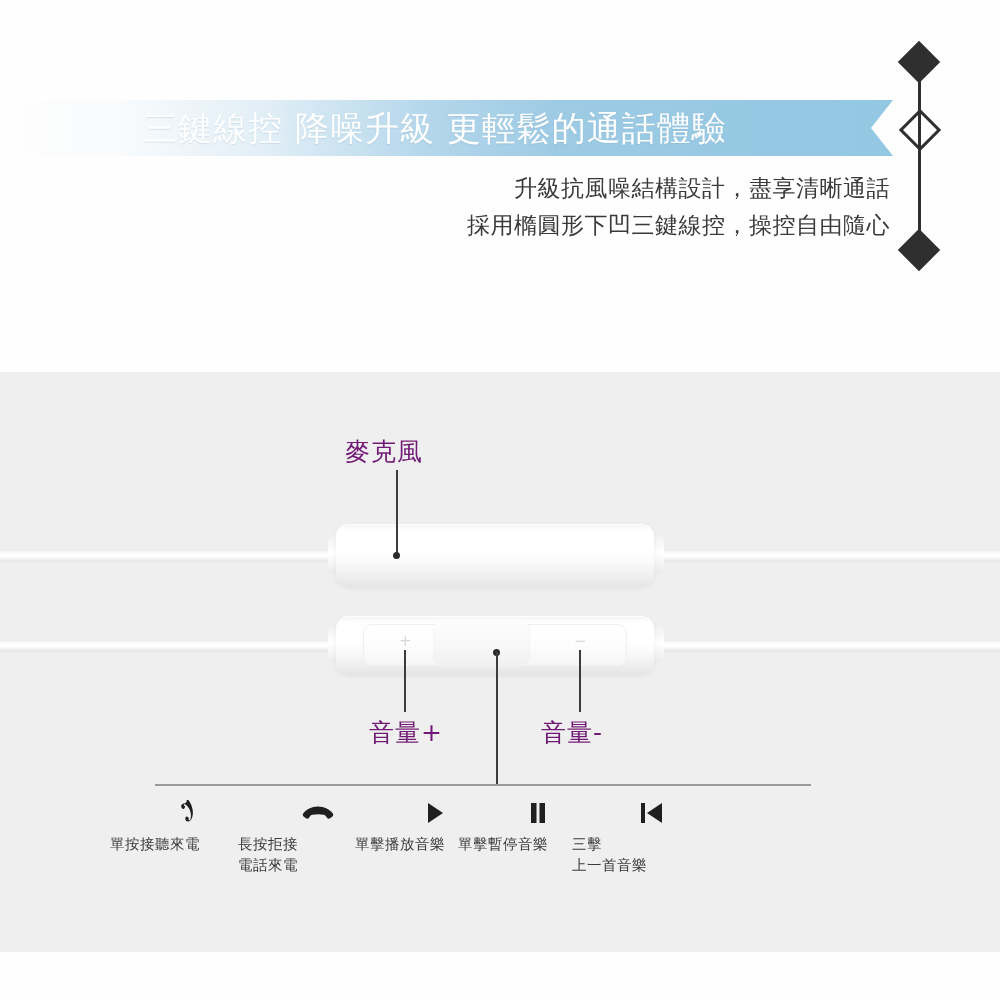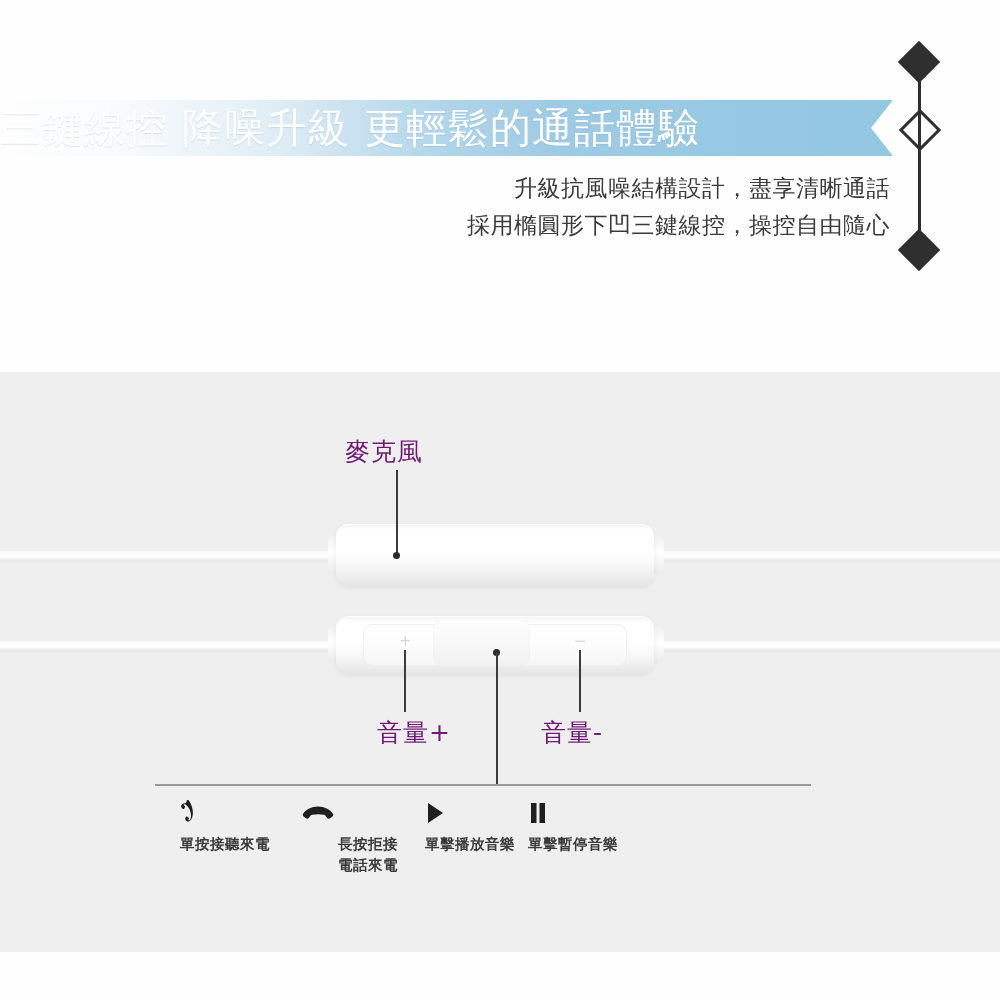--- a/index.html
+++ b/index.html
@@ -52,23 +52,23 @@
     clip-path: polygon(0 0, 100% 0, 100% 0, calc(100% - 22px) 50%, 100% 100%, 100% 100%, 0 100%);
   }
 
   .banner-title {
     position: absolute;
     left: 0;
     top: 99px;
     width: 870px;
     height: 58px;
     line-height: 58px;
-    text-align: left;
+    text-align: center;
     color: #ffffff;
-    font-size: 41px;
+    font-size: 34px;
     letter-spacing: 1px;
     font-family: "DejaVu Sans", "Liberation Sans", sans-serif;
     white-space: nowrap;
     text-shadow: 0 1px 1px rgba(120,160,190,0.25);
   }
 
   .subtitle-block {
     position: absolute;
     left: 0;
     top: 170px;
@@ -243,21 +243,21 @@
   .callout-label {
     position: absolute;
     color: #701a75;
     font-size: 25px;
     line-height: 25px;
     font-family: "DejaVu Sans", "Liberation Sans", sans-serif;
     letter-spacing: 1px;
     white-space: nowrap;
   }
   .lbl-mic    { left: 345px; top: 67px;  }
-  .lbl-volup  { left: 377px; top: 348px; }
+  .lbl-volup  { left: 369px; top: 348px; }
   .lbl-voldn  { left: 541px; top: 348px; }
 
   
   .hrule {
     position: absolute;
     left: 155px;
     top: 412px;
     width: 656px;
     height: 2px;
     background: #9a9a9a;
@@ -267,22 +267,21 @@
   .legend {
     position: absolute;
     left: 110px;
     top: 424px;
     width: 780px;
     height: 120px;
   }
   .legend-item {
     position: absolute;
     top: 0;
-    text-align: right;
-    font-weight: bold;
+    text-align: left;
   }
   .legend-icon {
     height: 34px;
     display: flex;
     align-items: center;
     justify-content: center;
     color: #1f1f1f;
   }
   .legend-text {
     margin-top: 4px;
@@ -413,19 +412,31 @@
             <rect x="2" y="2" width="5.5" height="20" fill="currentColor"></rect>
             <rect x="10.5" y="2" width="5.5" height="20" fill="currentColor"></rect>
           </svg>
         </div>
         <div class="legend-text">
           <span>單擊暫停音樂</span>
           <span class="l2"></span>
         </div>
       </div>
 
+      <div class="legend-item li-4">
+        <div class="legend-icon">
+          <svg width="26" height="24" viewBox="0 0 26 24">
+            <rect x="2" y="2" width="4" height="20" fill="currentColor"></rect>
+            <path fill="currentColor" d="M23 2 L8 12 L23 22 Z"></path>
+          </svg>
+        </div>
+        <div class="legend-text">
+          <span>三擊</span>
+          <span class="l2">上一首音樂</span>
+        </div>
+      </div>
 
 
     </div>
   </div>
 
   <div class="bottom-white"></div>
 </div>
 
 </body></html>

